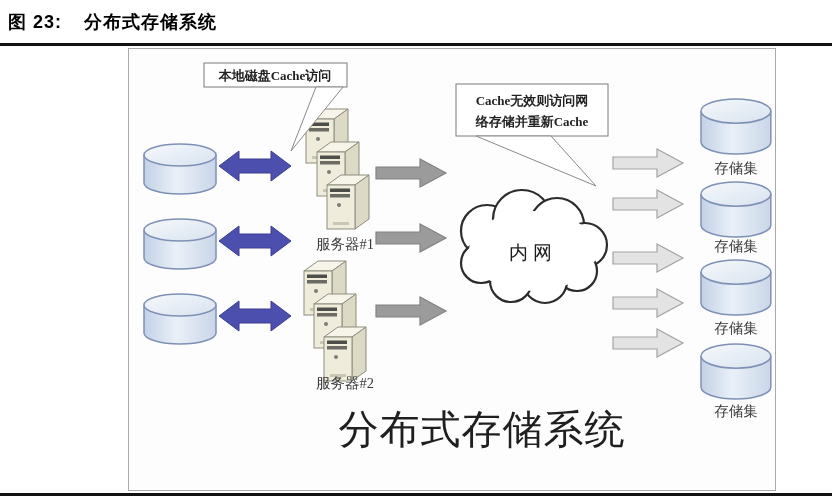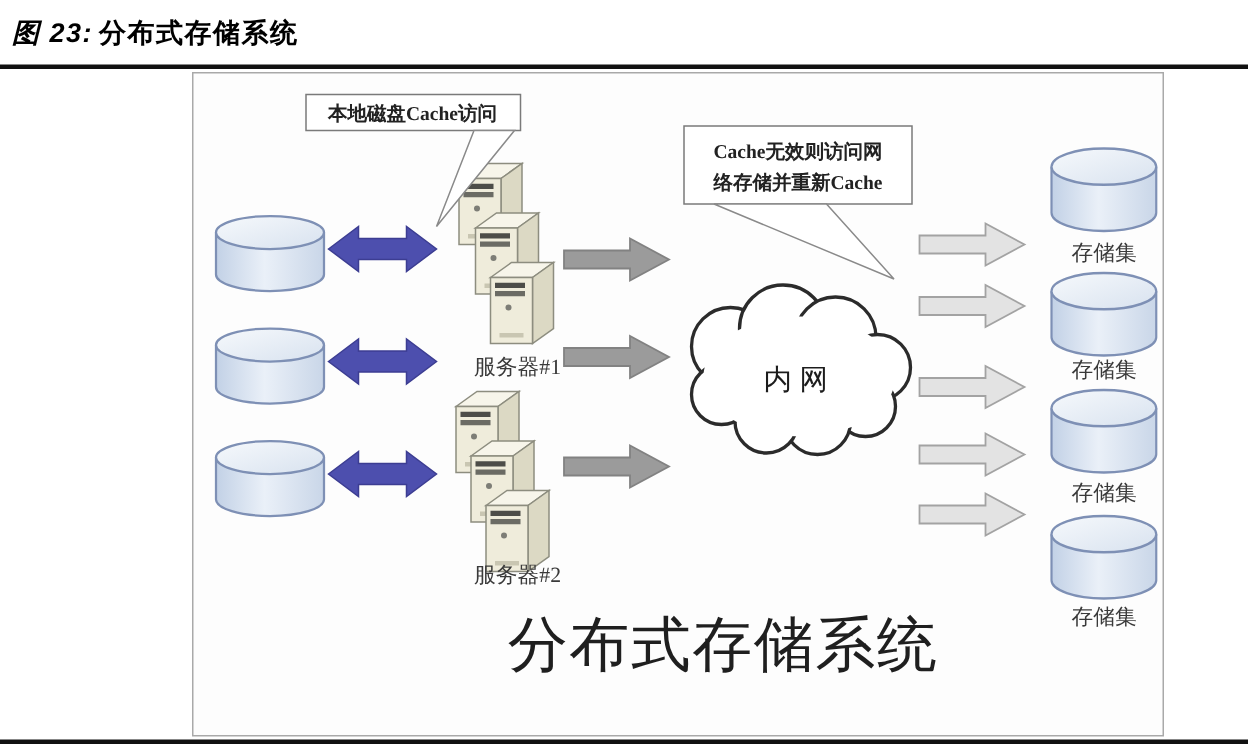--- a/index.html
+++ b/index.html
@@ -1,20 +1,20 @@
 <!DOCTYPE html>
 <html><head>
 <meta charset="utf-8">
 <style>
   html,body{margin:0;padding:0;background:#ffffff;width:832px;height:501px;overflow:hidden;
     font-family:"Liberation Sans",sans-serif;}
   .page{position:relative;width:832px;height:501px;background:#ffffff;}
   .fig-header{position:absolute;left:8px;top:10px;font-size:18px;font-weight:bold;color:#000;
     letter-spacing:1px;font-family:"Liberation Sans",sans-serif;}
-  .fig-header .lbl{margin-right:4px;font-style:italic;}
+  .fig-header .lbl{margin-right:22px;}
   .rule-top{position:absolute;left:0;top:43px;width:832px;height:3px;background:#111;}
   .rule-bottom{position:absolute;left:0;top:493px;width:832px;height:3px;background:#111;}
   .frame{position:absolute;left:128px;top:48px;width:648px;height:443px;border:1px solid #a9a9a9;
     background:#fdfdfd;box-sizing:border-box;}
   svg{display:block;}
   text{font-family:"Liberation Serif","DejaVu Serif",serif;fill:#333;}
   .callout-text{font-size:13px;font-weight:bold;fill:#222;}
   .node-label{font-size:14.5px;fill:#3a3a3a;}
   .cloud-label{font-size:19px;fill:#1c1c1c;letter-spacing:5px;}
   .caption{font-size:40px;fill:#1f1f1f;letter-spacing:1px;}

